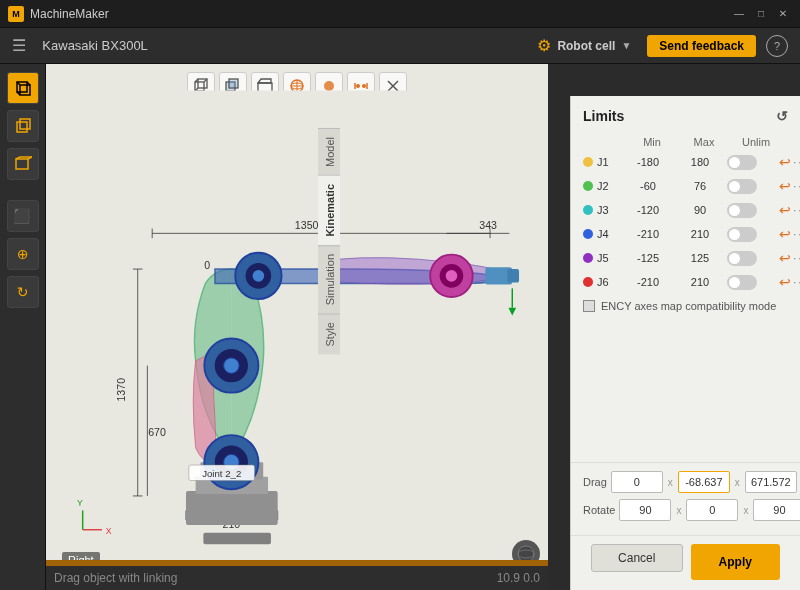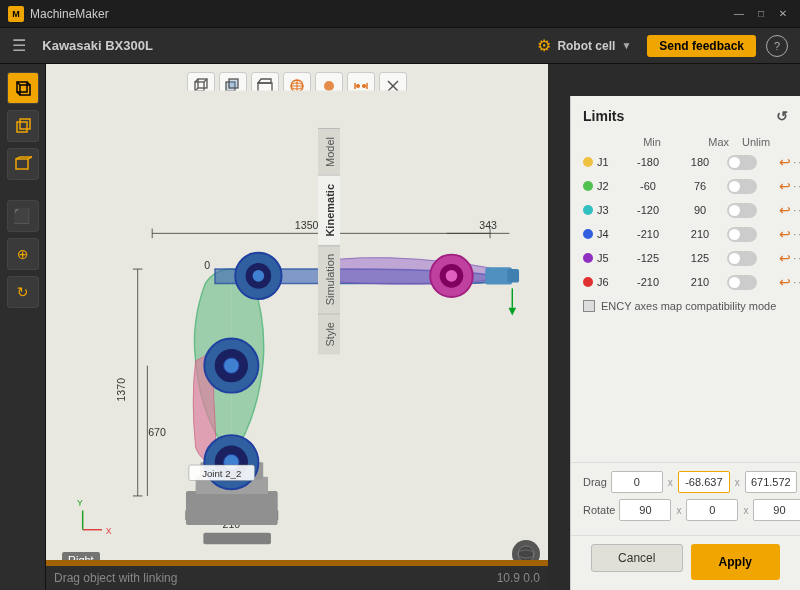--- a/index.html
+++ b/index.html
@@ -14,21 +14,21 @@
     #titlebar .app-name { color: #ccc; font-size: 12px; }
     #titlebar .window-controls { margin-left: auto; display: flex; gap: 4px; }
     #titlebar .wc { width: 18px; height: 14px; display: flex; align-items: center; justify-content: center; cursor: pointer; color: #aaa; font-size: 10px; }
 
     
     #topbar {
       height: 36px; background: #2d2d2d; display: flex; align-items: center; padding: 0 12px;
       border-bottom: 1px solid #111;
     }
     #topbar .menu-icon { font-size: 16px; color: #aaa; margin-right: 16px; cursor: pointer; }
-    #topbar .title { color: #ccc; font-size: 13px; font-weight: 700; }
+    #topbar .title { color: #ccc; font-size: 13px; font-weight: 400; }
     #topbar .robot-cell { margin-left: auto; display: flex; align-items: center; gap: 6px; }
     #topbar .robot-icon { color: #f0a500; font-size: 16px; }
     #topbar .robot-label { color: #ccc; font-size: 12px; font-weight: bold; }
     #topbar .dropdown-arrow { color: #aaa; font-size: 10px; cursor: pointer; }
     #topbar .feedback-btn { background: #f0a500; color: #000; padding: 4px 12px; border-radius: 3px; font-size: 12px; font-weight: 600; cursor: pointer; margin-left: 16px; border: none; }
     #topbar .help-btn { width: 22px; height: 22px; border-radius: 50%; border: 1px solid #aaa; color: #aaa; display: flex; align-items: center; justify-content: center; font-size: 11px; margin-left: 10px; cursor: pointer; }
 
     
     #main { display: flex; height: calc(590px - 64px); }
 
@@ -352,21 +352,21 @@
     <div id="panel-content">
       <h3>
         <span>Limits</span>
         <span class="refresh-icon">↺</span>
       </h3>
 
       <div class="limits-header">
         <div></div>
         <div></div>
         <div style="text-align:center;">Min</div>
-        <div style="text-align:right;">Max</div>
+        <div style="text-align:center;">Max</div>
         <div style="text-align:center;">Unlim</div>
         <div></div>
       </div>
 
       <div class="limits-row">
         <div class="joint-label">
           <span class="joint-dot dot-yellow"></span>
           <span>J1</span>
         </div>
         <div></div>

